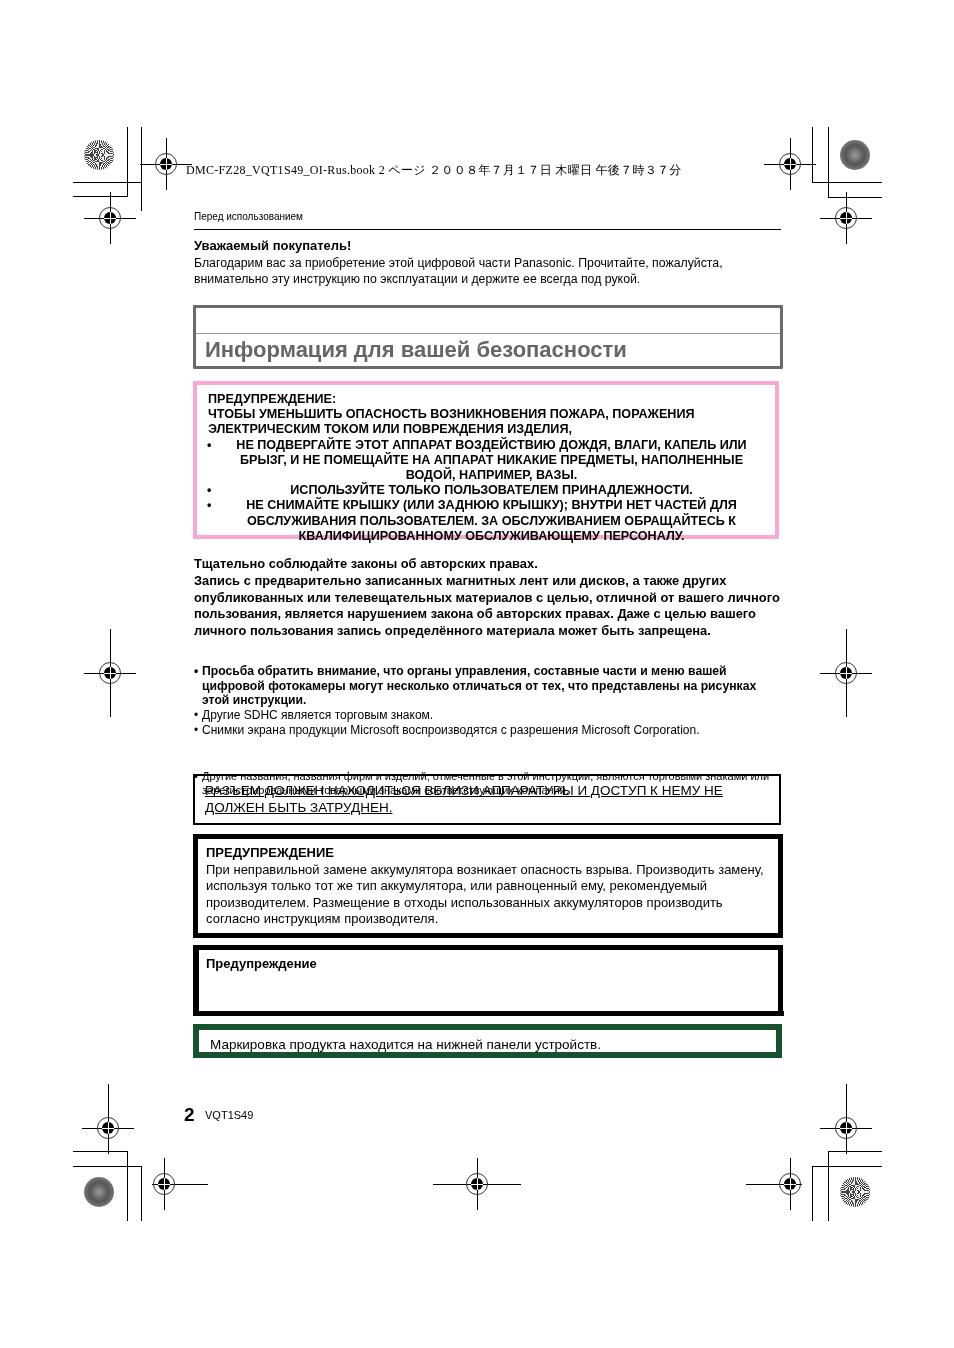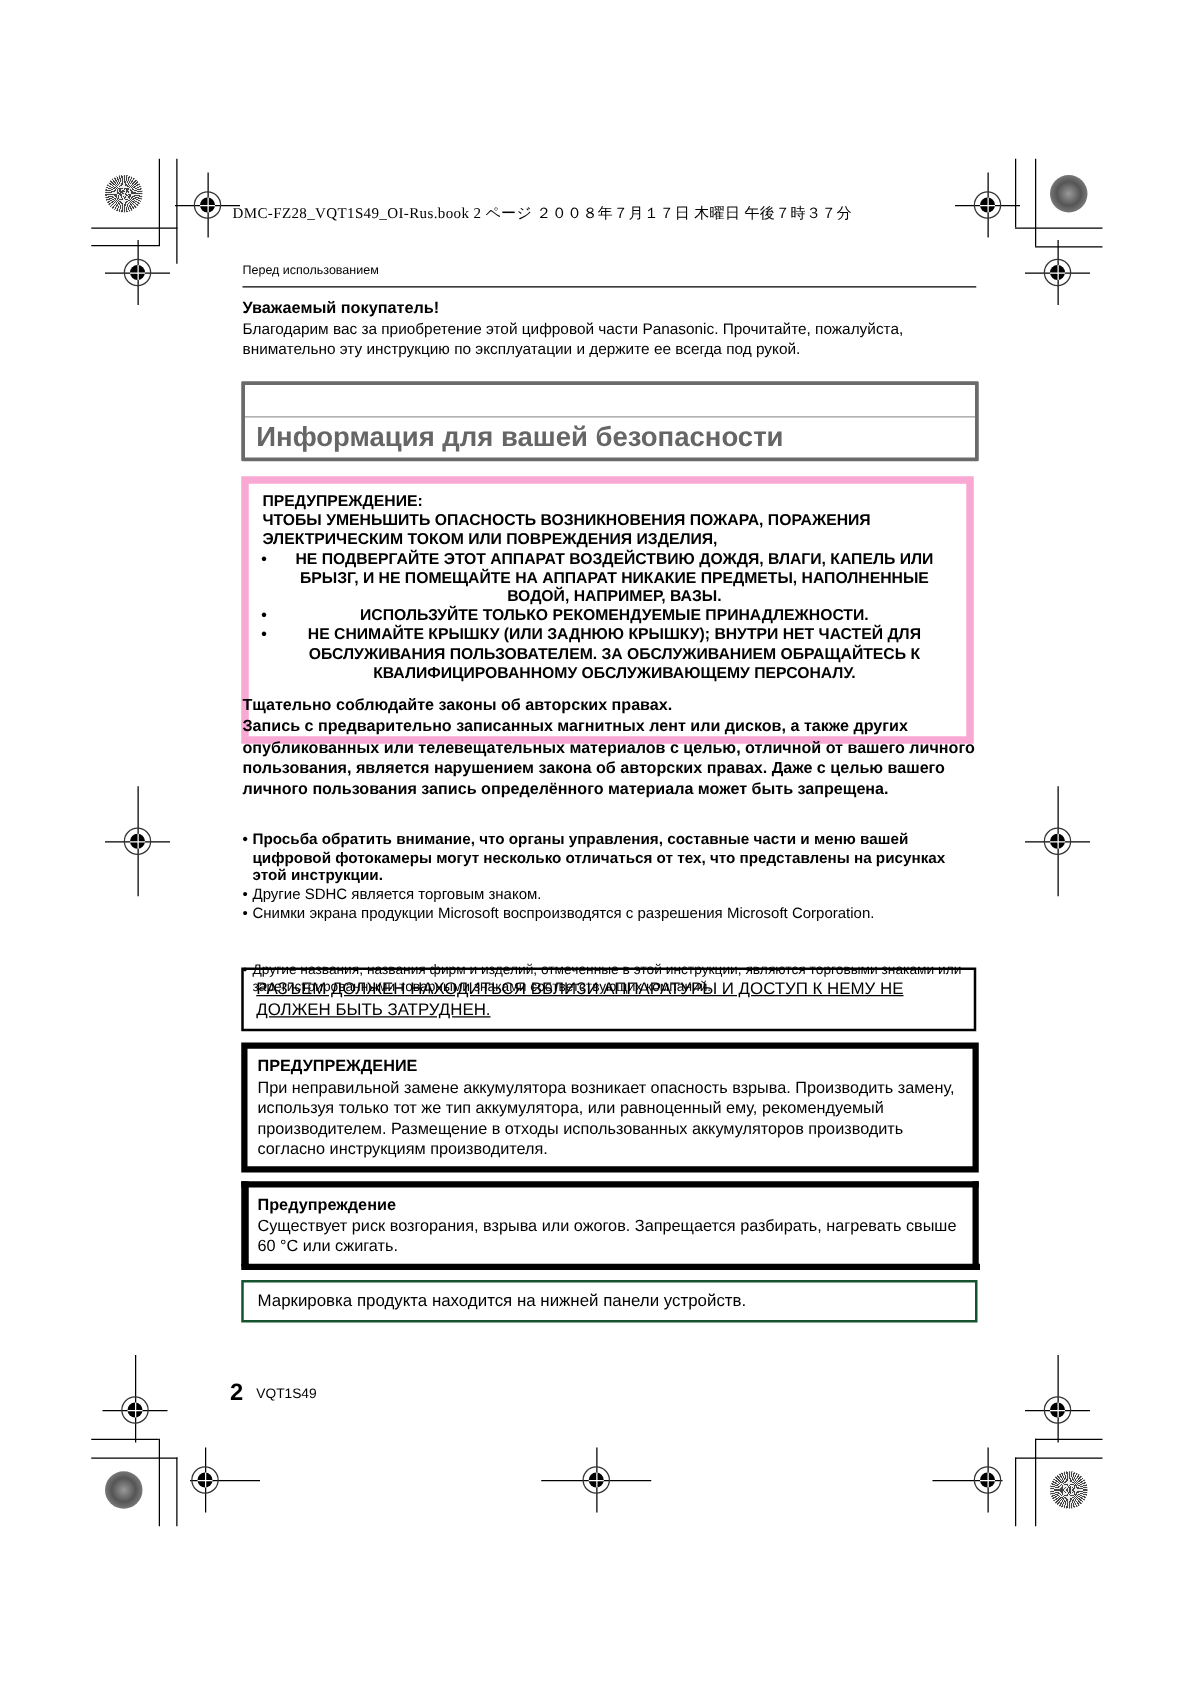--- a/index.html
+++ b/index.html
@@ -18,38 +18,38 @@
   .disc.star { background: repeating-conic-gradient(#444 0deg 4deg, #eee 4deg 8deg); }
   .disc.grey { background: radial-gradient(circle, #999 0%, #555 45%, #777 70%, #444 100%); }
   .slug { position:absolute; left:186px; top:162px; font-family:"Liberation Serif", serif; font-size:12px; letter-spacing:0.3px; white-space:nowrap; }
   .section-head { position:absolute; left:194px; top:211px; font-size:10px; }
   .section-rule { position:absolute; left:194px; top:229px; width:587px; height:1px; background:#000; }
   .greeting-title { position:absolute; left:194px; top:238px; font-size:13px; font-weight:bold; }
   .greeting-body { position:absolute; left:194px; top:255px; width:590px; font-size:12.3px; line-height:16px; }
   .title-box { position:absolute; left:193px; top:305px; width:584px; height:58px; border:3px solid #6a6a6a; border-radius:1px; }
   .title-box .inner-rule { position:absolute; left:0; right:0; top:25px; height:1px; background:#999; }
   .title-box .title { position:absolute; left:9px; top:29px; font-size:22px; font-weight:bold; color:#666; white-space:nowrap; }
-  .warn1 { position:absolute; left:193px; top:381px; width:586px; height:214px; border:6px solid #f9a8d4; box-sizing:border-box; padding:7px 8px 0 11px; font-size:12.6px; font-weight:bold; line-height:15.2px; }
+  .warn1 { position:absolute; left:193px; top:381px; width:586px; height:158px; border:4px solid #f9a8d4; box-sizing:border-box; padding:7px 8px 0 11px; font-size:12.6px; font-weight:bold; line-height:15.2px; }
   .warn1 ul { list-style:none; margin:0; padding:0;text-align:center; }
   .warn1 li { position:relative; padding-left:8px; }
   .warn1 li::before { content:"•"; position:absolute; left:-1px; top:0; }
   .copyright { position:absolute; left:194px; top:556px; width:590px; font-size:12.9px; font-weight:bold; line-height:16.8px; }
   .notes { position:absolute; left:194px; top:664px; width:590px; font-size:12px; line-height:14.7px; }
   .notes ul { list-style:none; margin:0; padding:0; }
   .notes li { position:relative; padding-left:8px; }
   .notes li::before { content:"•"; position:absolute; left:0; top:0; }
   .notes li.bold { font-weight:bold; font-size:12.2px; }
   .notes li.small { font-size:11px; line-height:14px;margin-top:31px; }
   .box-socket { position:absolute; left:193px; top:774px; width:588px; height:51px; border:2px solid #000; box-sizing:border-box; padding:6px 10px; font-size:13.5px; line-height:17px;text-decoration:underline; }
   .box-battery { position:absolute; left:193px; top:834px; width:590px; height:104px; border:5px solid #000; box-sizing:border-box; padding:6px 8px; font-size:13px; line-height:16.5px; }
   .box-battery .h { font-weight:bold; }
   .box-risk { position:absolute; left:193px; top:945px; width:590px; height:68px; border-left:6px solid #000; border-top:5px solid #000; border-right:5px solid #000; box-sizing:border-box; padding:6px 7px; font-size:13px; line-height:16.5px; }
   .box-risk .h { font-weight:bold; }
   .box-risk-bottom { position:absolute; left:193px; top:1011px; width:591px; height:5px; background:#000; }
-  .box-mark { position:absolute; left:193px; top:1024px; width:589px; height:34px; border:2px solid #14532d; box-sizing:border-box; padding:7px 11px; font-size:13.5px; }
+  .box-mark { position:absolute; left:193px; top:1024px; width:589px; height:34px; border:6px solid #14532d; box-sizing:border-box; padding:7px 11px; font-size:13.5px; }
   .footer { position:absolute; left:184px; top:1104px; white-space:nowrap; }
   .footer .pg { font-size:19px; font-weight:bold; vertical-align:middle; }
   .footer .code { font-size:11px; vertical-align:middle; margin-left:6px; }
 </style>
 </head>
 <body>
 
 <div>
 
   <div class="vl" style="left:127px;top:127px;height:69px;"></div>
@@ -156,21 +156,21 @@
 <div class="title-box">
   <div class="inner-rule"></div>
   <div class="title">Информация для вашей безопасности</div>
 </div>
 
 <div class="warn1">
   <div>ПРЕДУПРЕЖДЕНИЕ:</div>
   <div>ЧТОБЫ УМЕНЬШИТЬ ОПАСНОСТЬ ВОЗНИКНОВЕНИЯ ПОЖАРА, ПОРАЖЕНИЯ ЭЛЕКТРИЧЕСКИМ ТОКОМ ИЛИ ПОВРЕЖДЕНИЯ ИЗДЕЛИЯ,</div>
   <ul>
     <li>НЕ ПОДВЕРГАЙТЕ ЭТОТ АППАРАТ ВОЗДЕЙСТВИЮ ДОЖДЯ, ВЛАГИ, КАПЕЛЬ ИЛИ БРЫЗГ, И НЕ ПОМЕЩАЙТЕ НА АППАРАТ НИКАКИЕ ПРЕДМЕТЫ, НАПОЛНЕННЫЕ ВОДОЙ, НАПРИМЕР, ВАЗЫ.</li>
-    <li>ИСПОЛЬЗУЙТЕ ТОЛЬКО РЕКОМЕНДУЕМЫЕ ПРИНАДЛЕЖНОСТИ.</li>
+    <li>ИСПОЛЬЗУЙТЕ ТОЛЬКО ПОЛЬЗОВАТЕЛЕМ ПРИНАДЛЕЖНОСТИ.</li>
     <li>НЕ СНИМАЙТЕ КРЫШКУ (ИЛИ ЗАДНЮЮ КРЫШКУ); ВНУТРИ НЕТ ЧАСТЕЙ ДЛЯ ОБСЛУЖИВАНИЯ ПОЛЬЗОВАТЕЛЕМ. ЗА ОБСЛУЖИВАНИЕМ ОБРАЩАЙТЕСЬ К КВАЛИФИЦИРОВАННОМУ ОБСЛУЖИВАЮЩЕМУ ПЕРСОНАЛУ.</li>
   </ul>
 </div>
 
 <div class="copyright">
   <div>Тщательно соблюдайте законы об авторских правах.</div>
   <div>Запись с предварительно записанных магнитных лент или дисков, а также других опубликованных или телевещательных материалов с целью, отличной от вашего личного пользования, является нарушением закона об авторских правах. Даже с целью вашего личного пользования запись определённого материала может быть запрещена.</div>
 </div>
 
 <div class="notes">
@@ -184,21 +184,20 @@
 
 <div class="box-socket">РАЗЪЕМ ДОЛЖЕН НАХОДИТЬСЯ ВБЛИЗИ АППАРАТУРЫ И ДОСТУП К НЕМУ НЕ ДОЛЖЕН БЫТЬ ЗАТРУДНЕН.</div>
 
 <div class="box-battery">
   <div class="h">ПРЕДУПРЕЖДЕНИЕ</div>
   <div>При неправильной замене аккумулятора возникает опасность взрыва. Производить замену, используя только тот же тип аккумулятора, или равноценный ему, рекомендуемый производителем. Размещение в отходы использованных аккумуляторов производить согласно инструкциям производителя.</div>
 </div>
 
 <div class="box-risk">
   <div class="h">Предупреждение</div>
-  <div>Существует риск возгорания, взрыва или ожогов. Запрещается разбирать, нагревать свыше 60 °C или сжигать.</div>
 </div>
 <div class="box-risk-bottom"></div>
 
 <div class="box-mark">Маркировка продукта находится на нижней панели устройств.</div>
 
 <div class="footer">
   <span class="pg">2</span>
   <span class="code">VQT1S49</span>
 </div>
 

